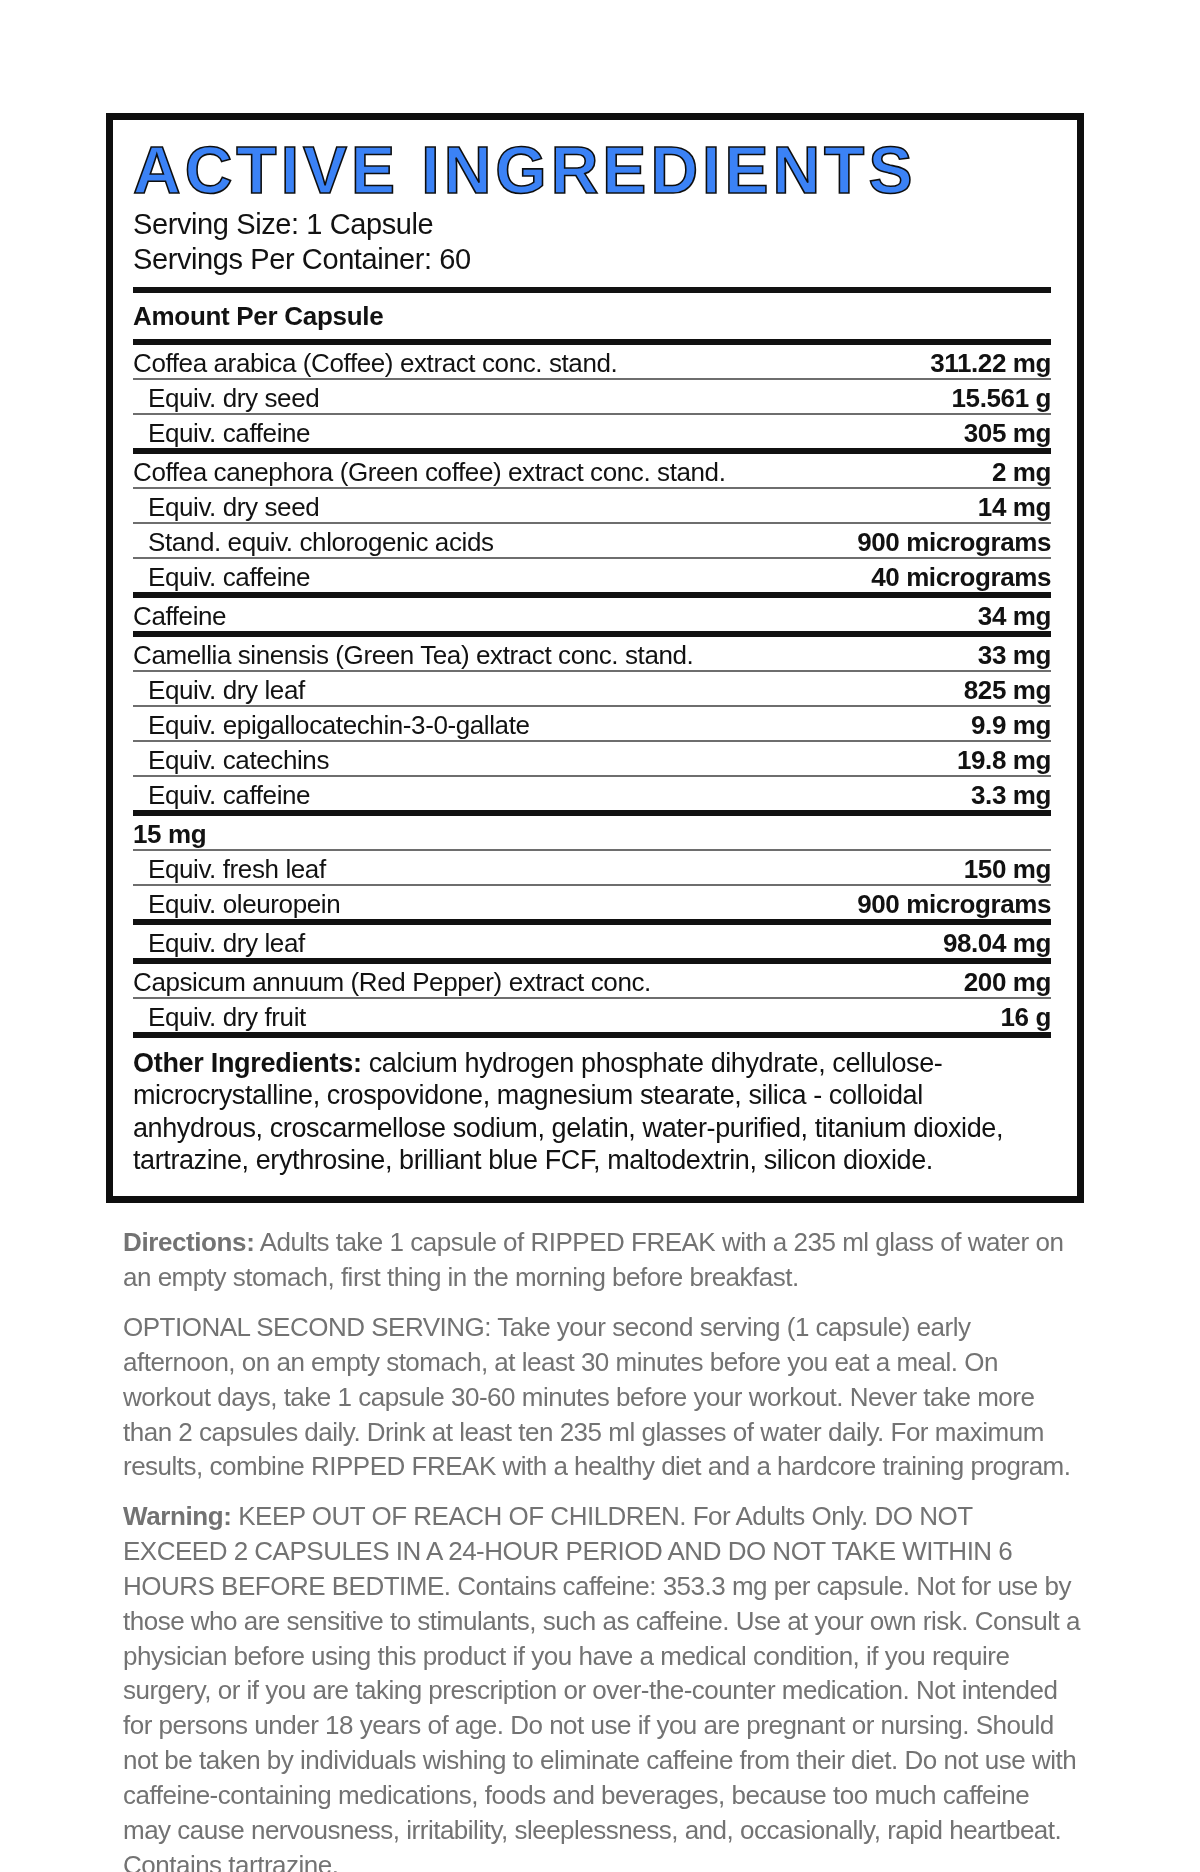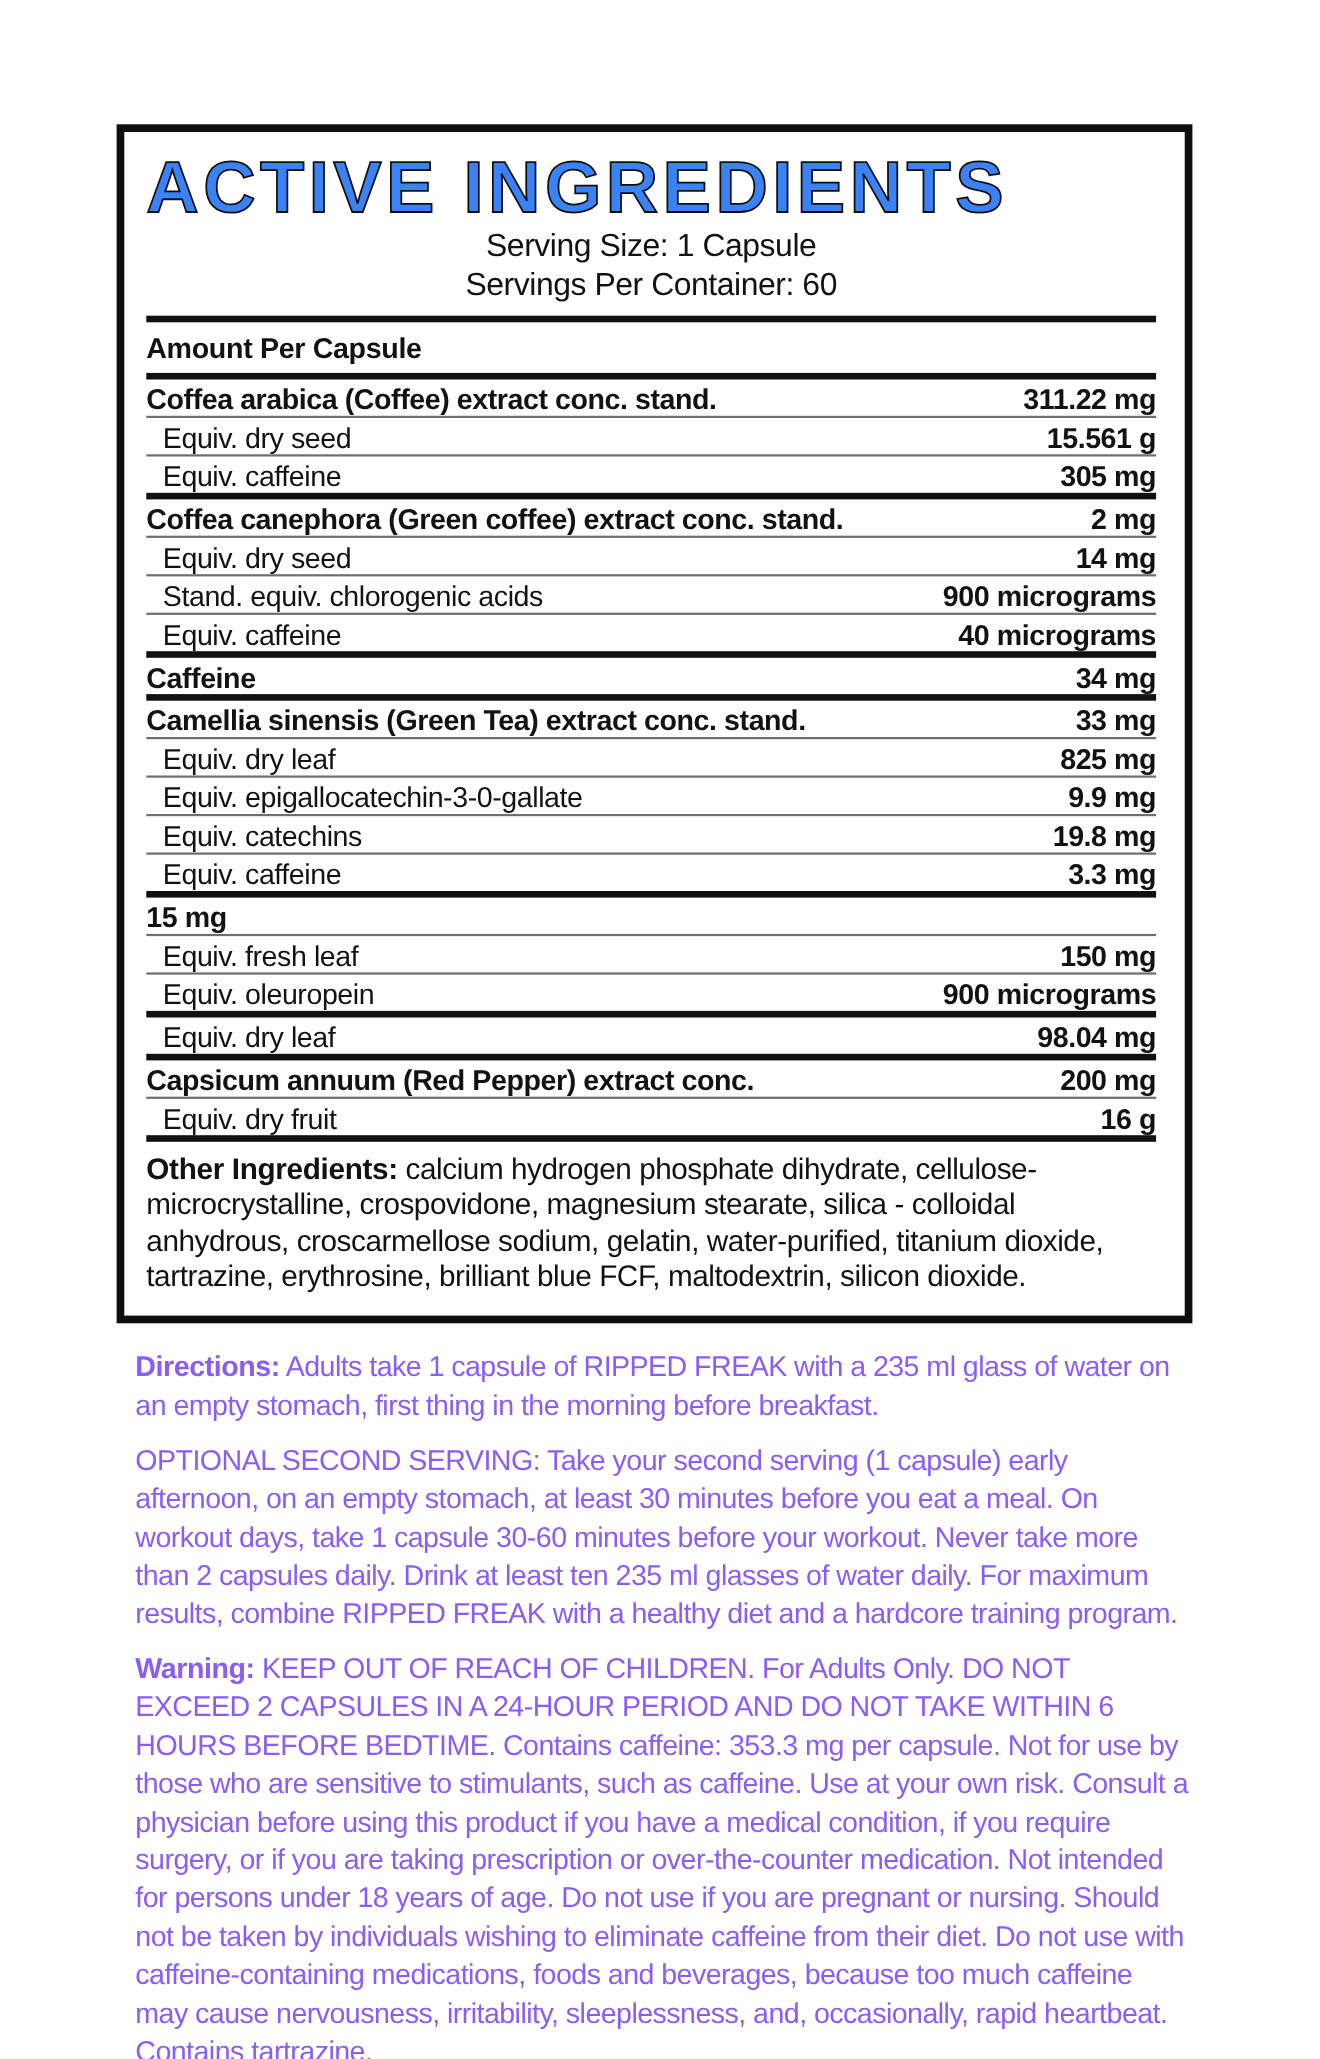--- a/index.html
+++ b/index.html
@@ -14,54 +14,54 @@
   
   .label-box {
     border:7px solid #0e0e0e; background:#ffffff;
     padding:8px 26px 20px 20px; width:100%;
   }
   .panel-title {
     font-weight:bold; font-size:66px; letter-spacing:4px;
     line-height:1.05; padding:8px 0 2px 0; color:#3b82f6;
     -webkit-text-stroke:1.6px #0e0e0e; white-space:nowrap;
   }
-  .serving-line { font-size:29px; line-height:1.2; letter-spacing:-0.4px;text-align:center; }
+  .serving-line { font-size:29px; line-height:1.2; letter-spacing:-0.4px; }
   .rule-bar { height:6px; background:#111111; margin-top:10px; }
   .amount-header {
     font-weight:bold; font-size:26px; letter-spacing:-0.3px;
     padding:8px 0 7px 0;
   }
   .rule-bar2 { height:6px; background:#111111; }
 
   
   .rows { width:100%; }
   .row {
     display:flex; justify-content:space-between; align-items:baseline;
     font-size:26px; letter-spacing:-0.4px; line-height:26px;
     padding:5px 0 2px 0;
   }
   .row .label { padding-right:12px; }
-  .row.main .label { font-weight:bold; }
+  .row.main .label { font-weight:normal; }
   .row.sub .label { font-weight:normal; padding-left:15px; }
   .row .value { font-weight:bold; white-space:nowrap; }
   .row.rule-thin  { border-bottom:2px solid #6e6e6e; }
   .row.rule-thick { border-bottom:6px solid #111111;align-items:flex-end; }
 
   
   .other-ingredients {
     font-size:27px; line-height:1.2; letter-spacing:-0.4px;
     padding-top:9px;
   }
   .other-ingredients b { letter-spacing:-0.3px; }
 
   
   .paragraphs { margin:22px 0 0 17px; width:958px; }
   .para {
     font-size:26px; line-height:1.34; letter-spacing:-0.5px;
-    color:#8b5cf6; margin-bottom:15px;
+    color:#737373; margin-bottom:15px;
   }
   .para b { letter-spacing:-0.4px; }
 </style>
 </head>
 <body>
 
 <div class="page">
   <div class="content">
 
     <div class="label-box">

